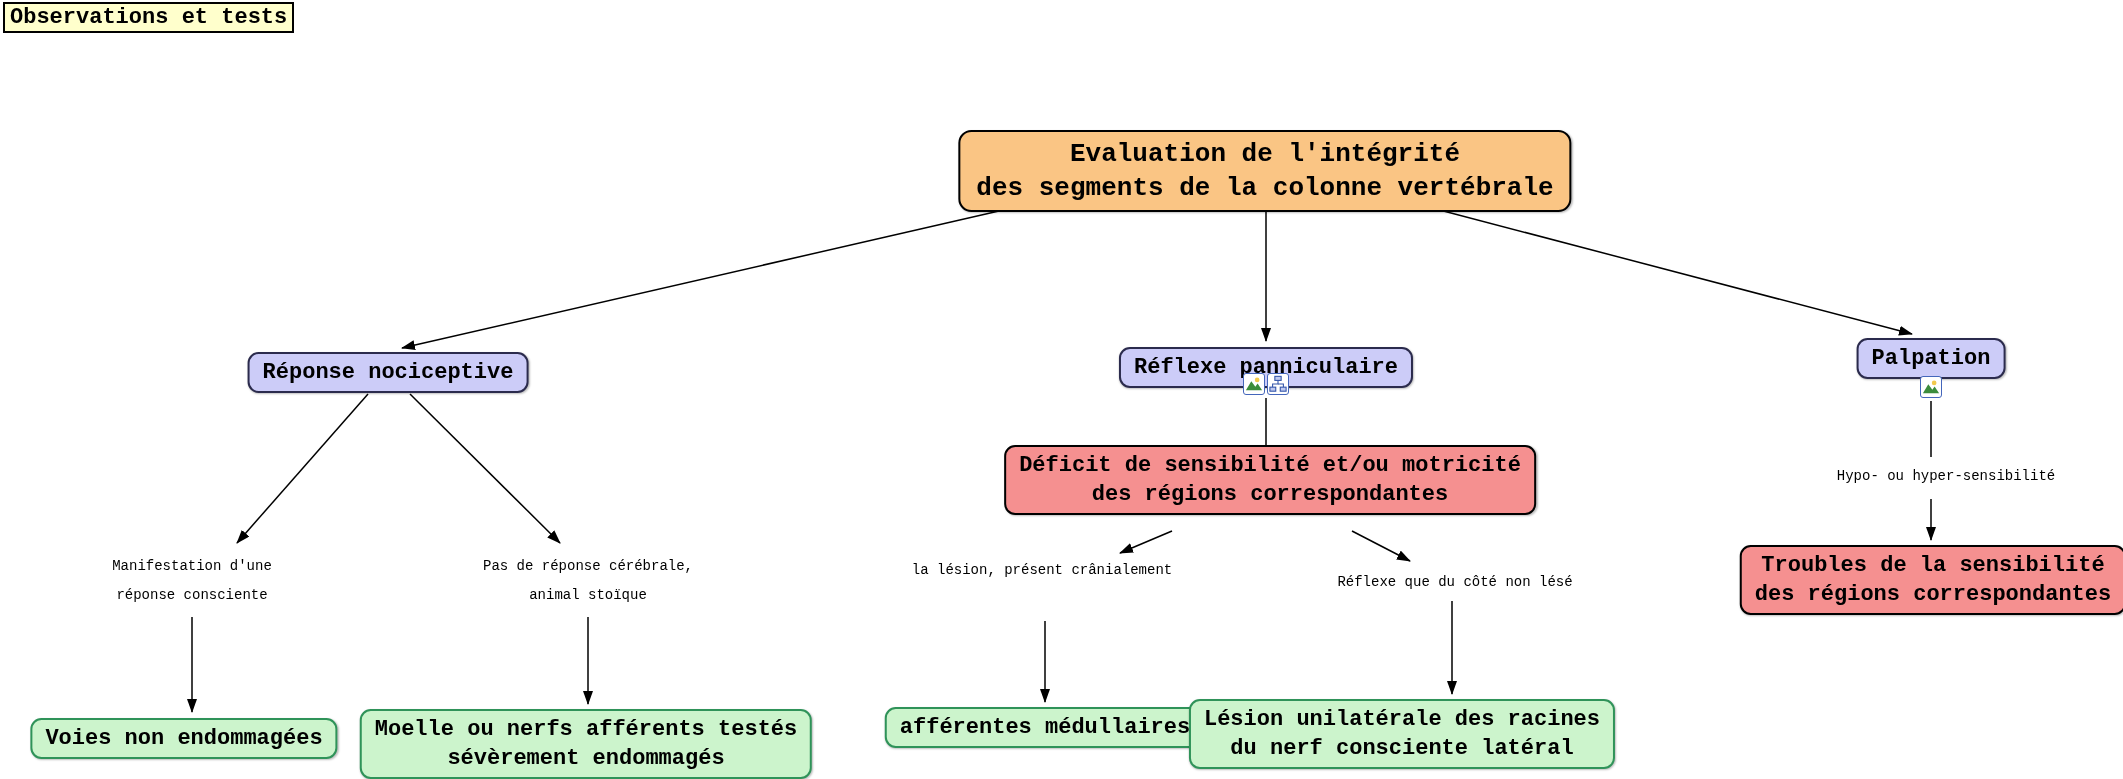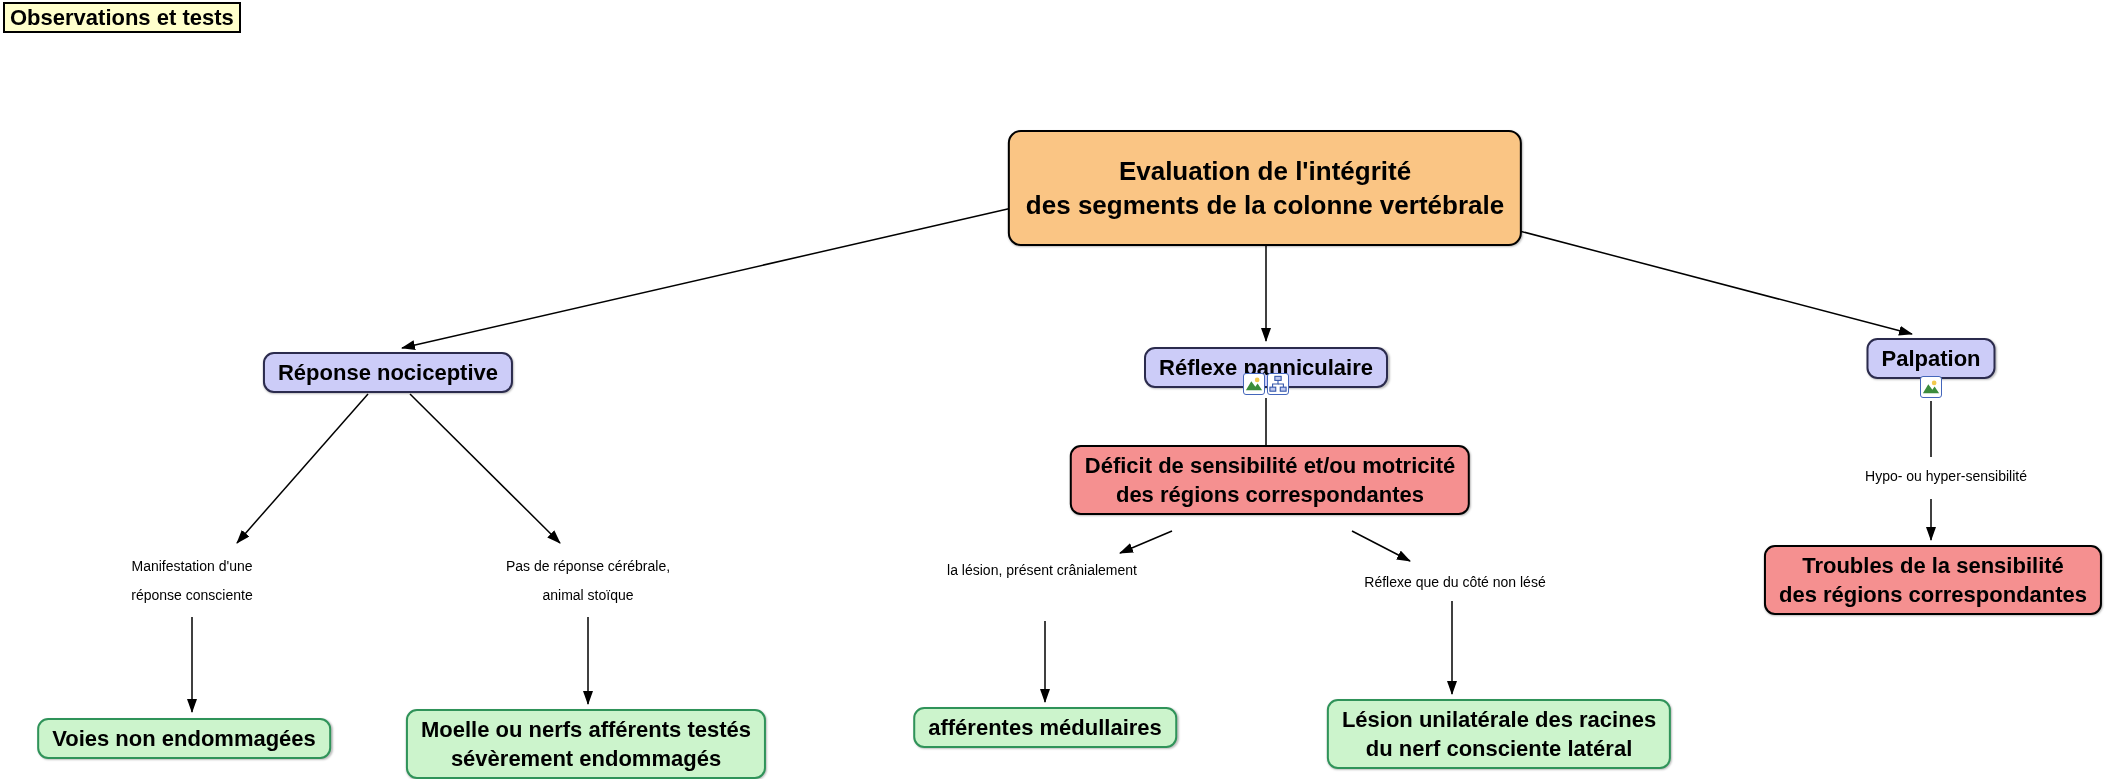--- a/index.html
+++ b/index.html
@@ -1,38 +1,38 @@
 <!DOCTYPE html>
 <html style="--page-bg: #FFFFFF; --label-bg: #FFFFCC; --root-bg: #FAC584; --concept-bg: #CCCCF8; --concept-border: #2B2B4D; --alert-bg: #F59090; --result-bg: #CCF4CC; --result-border: #2F9359; --line-color: #000000;"><head>
 <meta charset="utf-8">
 <style>
   html,body{margin:0;padding:0;background:#fff;}
   #canvas{
     position:relative;
     width:2123px;height:779px;
     background:var(--page-bg,#fff);
-    font-family:Liberation Sans, sans-serif;
+    font-family:Liberation Mono, monospace;
     overflow:hidden;
   }
   #arrows{position:absolute;left:0;top:0;z-index:1;pointer-events:none;}
   #arrows line{stroke:var(--line-color,#000);stroke-width:1.5;}
   .node{
     position:absolute;z-index:2;
     transform:translateX(-50%);
     display:flex;flex-direction:column;align-items:center;justify-content:center;
     border:2px solid var(--line-color,#000);
     border-radius:11px;
     padding:4px 13px;
     font-weight:bold;color:#000;
     white-space:nowrap;text-align:center;
     box-shadow:1px 1px 2px rgba(0,0,0,0.25);
     font-size:22px;line-height:29px;
   }
   .node span{display:block;}
-  .root{background:var(--root-bg,#FAC584);font-size:26px;line-height:34px;border-radius:13px;padding:22px 16px;}
+  .root{background:var(--root-bg,#FAC584);font-size:26px;line-height:34px;border-radius:13px;padding:5px 16px;}
   .concept{background:var(--concept-bg,#CCCCF8);border-color:var(--concept-border,#2B2B4D);}
   .alert{background:var(--alert-bg,#F59090);}
   .result{background:var(--result-bg,#CCF4CC);border-color:var(--result-border,#2F9359);border-width:2.5px;}
   .phrase{
     position:absolute;z-index:2;
     transform:translateX(-50%);
     font-size:14px;line-height:29px;color:#000;
     text-align:center;white-space:nowrap;
   }
   .phrase span{display:block;}
@@ -167,18 +167,18 @@
 
   <div class="node result" style="left:586px;top:709px;">
     <span>Moelle ou nerfs afférents testés</span>
     <span>sévèrement endommagés</span>
   </div>
 
   <div class="node result" style="left:1045px;top:707px;">
     <span>afférentes médullaires</span>
   </div>
 
-  <div class="node result" style="left:1499px;top:699px;align-items:center;">
+  <div class="node result" style="left:1402px;top:699px;align-items:center;">
     <span>Lésion unilatérale des racines</span>
     <span>du nerf consciente latéral</span>
   </div>
 
 </div>
 
 </body></html>

